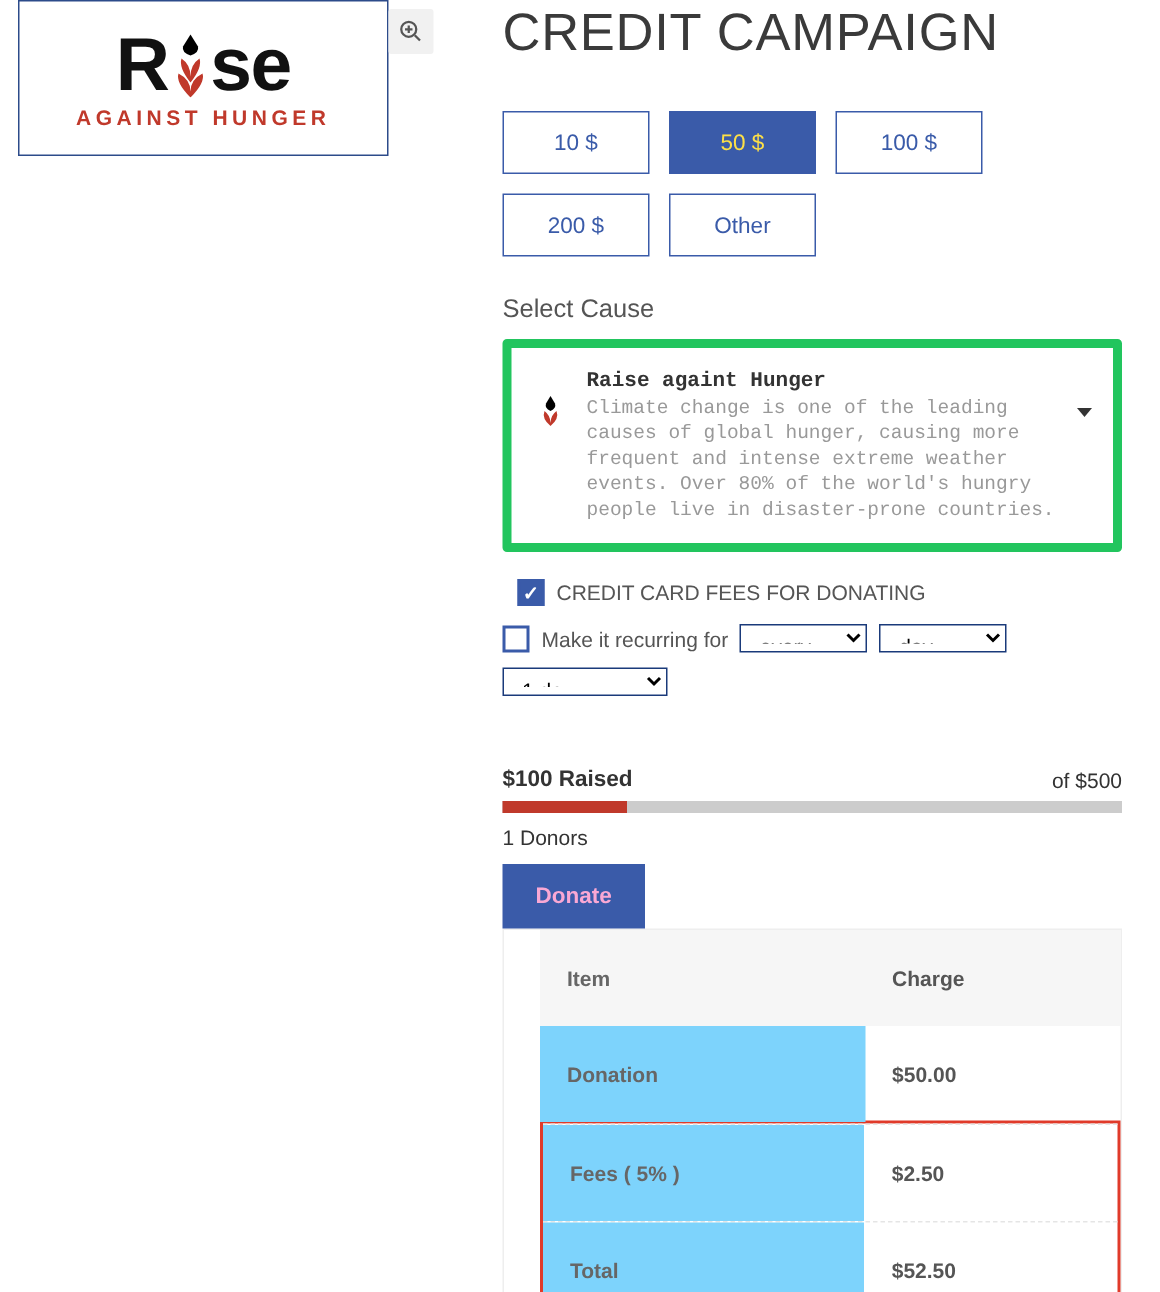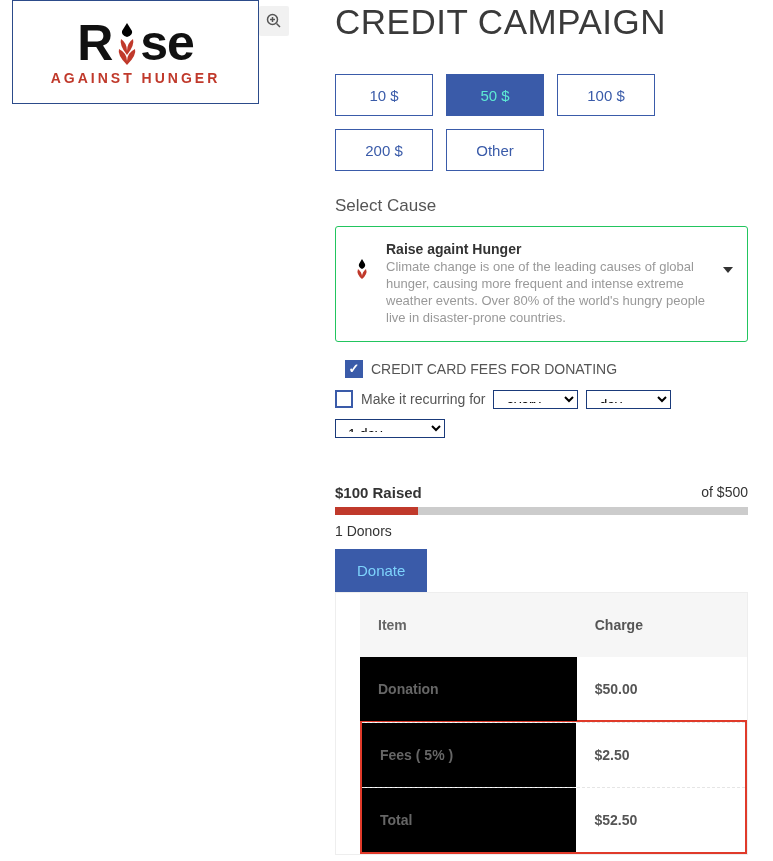--- a/index.html
+++ b/index.html
@@ -8,52 +8,52 @@
     .left-col { width: 335px; padding-left: 12px; position: relative; }
     .right-col { flex: 1; padding-right: 25px; }
     .logo-box { border: 1px solid #2c4b8a; width: 247px; height: 104px; background: #fff; display: flex; align-items: center; justify-content: center; flex-direction: column; position: relative; padding: 6px 14px; }
     .logo-top { display: flex; align-items: center; font-size: 50px; font-weight: 800; color: #111; letter-spacing: -1px; line-height: 1; }
     .logo-icon { display: inline-block; position: relative; width: 32px; height: 44px; vertical-align: middle; margin: 0 -3px 0 -1px; }
     .logo-bottom { color: #c0392b; font-weight: 700; letter-spacing: 3px; font-size: 14px; margin-top: 2px; }
     .zoom-btn { position: absolute; top: 6px; right: 46px; width: 30px; height: 30px; background: #f1f1f1; display: flex; align-items: center; justify-content: center; cursor: pointer; border-radius: 2px; }
     .title { font-size: 35px; font-weight: 300; color: #3a3a3a; letter-spacing: 0.5px; margin-bottom: 32px; margin-top: 2px; }
     .amount-grid { display: flex; flex-wrap: wrap; gap: 13px; margin-bottom: 25px; }
     .amount-btn { width: 98px; height: 42px; border: 1px solid #3a5ba9; background: #fff; color: #3a5ba9; font-size: 15px; display: flex; align-items: center; justify-content: center; cursor: pointer; font-weight: 400; }
-    .amount-btn.selected { background: #3a5ba9; color: #5eead4; }
+    .amount-btn.selected { background: #3a5ba9; color: #fde047; }
     .section-label { font-size: 17px; color: #555; margin-bottom: 10px; font-weight: 400; }
-    .cause-box { border: 1px solid #22c55e; border-radius: 3px; padding: 14px 20px 14px 50px; position: relative; margin-bottom: 18px; }
+    .cause-box { border: 6px solid #22c55e; border-radius: 3px; padding: 14px 20px 14px 50px; position: relative; margin-bottom: 18px; font-family: Liberation Mono, monospace; }
     .cause-icon { position: absolute; left: 14px; top: 30px; width: 24px; height: 24px; }
     .cause-title { font-weight: 700; font-size: 14px; color: #333; margin-bottom: 2px; }
     .cause-desc { font-size: 13px; color: #999; line-height: 1.3; }
     .cause-arrow { position: absolute; right: 14px; top: 40px; width: 0; height: 0; border-left: 5px solid transparent; border-right: 5px solid transparent; border-top: 6px solid #333; }
     .checkbox-row { display: flex; align-items: center; margin-bottom: 12px; gap: 8px; padding-left: 10px; }
     .checkbox { width: 18px; height: 18px; border: 2px solid #3a5ba9; display: flex; align-items: center; justify-content: center; cursor: pointer; }
     .checkbox.checked { background: #3a5ba9; }
     .checkbox.checked::after { content: "✓"; color: #fff; font-size: 13px; font-weight: bold; line-height: 1; }
     .checkbox-label { font-size: 14px; color: #555; }
     .recurring-row { display: flex; align-items: center; gap: 8px; margin-bottom: 10px; flex-wrap: wrap; }
     .select-box { border: 1px solid #1a3a7a; padding: 5px 8px; font-size: 14px; background: #fff; min-width: 85px; height: 19px; font-family: inherit; }
     .progress-row { display: flex; justify-content: space-between; align-items: center; margin-top: 41px; margin-bottom: 6px; }
     .raised-text { font-weight: 700; font-size: 15px; color: #333; }
     .goal-text { font-size: 14px; color: #333; }
     .progress-bar { height: 8px; background: #ccc; position: relative; margin-bottom: 8px; }
     .progress-fill { height: 100%; background: #c0392b; width: 20%; }
     .donors-text { font-size: 14px; color: #333; margin-bottom: 10px; }
-    .donate-tab { display: inline-block; background: #3a5ba9; color: #7dd3fc; padding: 13px 22px; font-size: 15px; font-weight: 400; cursor: pointer; text-align: center; }
+    .donate-tab { display: inline-block; background: #3a5ba9; color: #f9a8d4; padding: 13px 22px; font-size: 15px; font-weight: 700; cursor: pointer; text-align: center; }
     .breakdown { border: 1px solid #eee; padding-left: 24px; }
     .breakdown-header { display: flex; background: #f6f6f6; }
     .breakdown-row { display: flex; border-top: 1px dashed #e5e5e5; }
     .breakdown-row.first { border-top: none; }
     .bd-cell-left { flex: 0 0 56%; padding: 24px 18px; font-size: 14px; color: #666; font-weight: 600; }
     .bd-cell-right { flex: 1; padding: 24px 18px; font-size: 14px; color: #555; font-weight: 600; }
     .breakdown-header .bd-cell-left, .breakdown-header .bd-cell-right { background: #f6f6f6; }
     .highlight-box { border: 2px solid #e03a2a; margin-top: -1px; }
     .recurring-label { font-size: 14px; color: #555; }
     .duration-row { margin-top: 4px; margin-bottom: 10px; }
-    .bd-left-col { background: #000000; }
+    .bd-left-col { background: #7dd3fc; }
   </style>
 </head>
 <body>
 
 <div class="container">
   <div class="left-col">
     <div class="logo-box">
       <div class="logo-top">
         <span>R</span>
         <span class="logo-icon">

